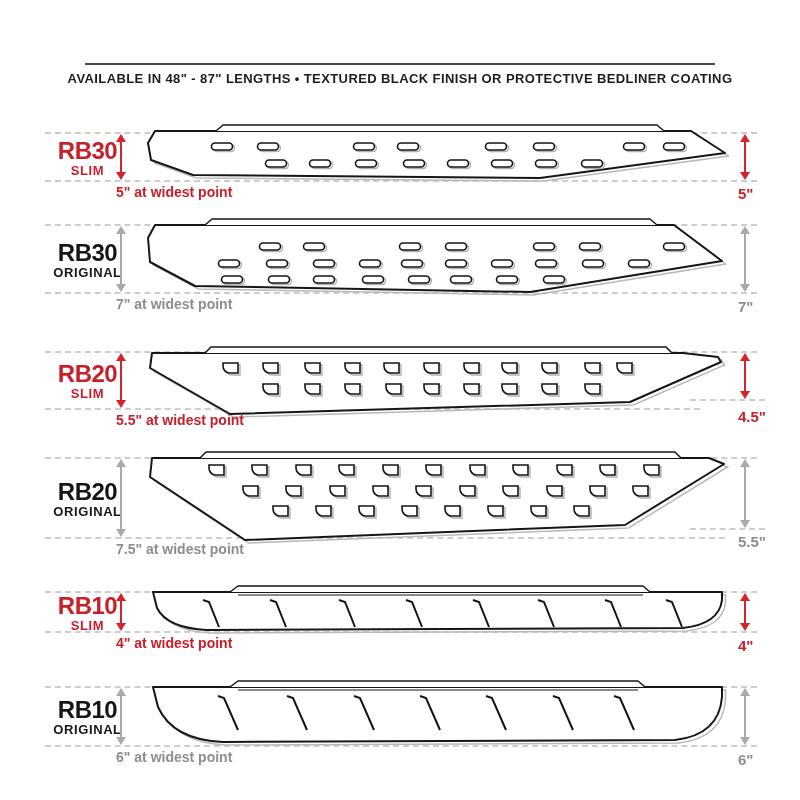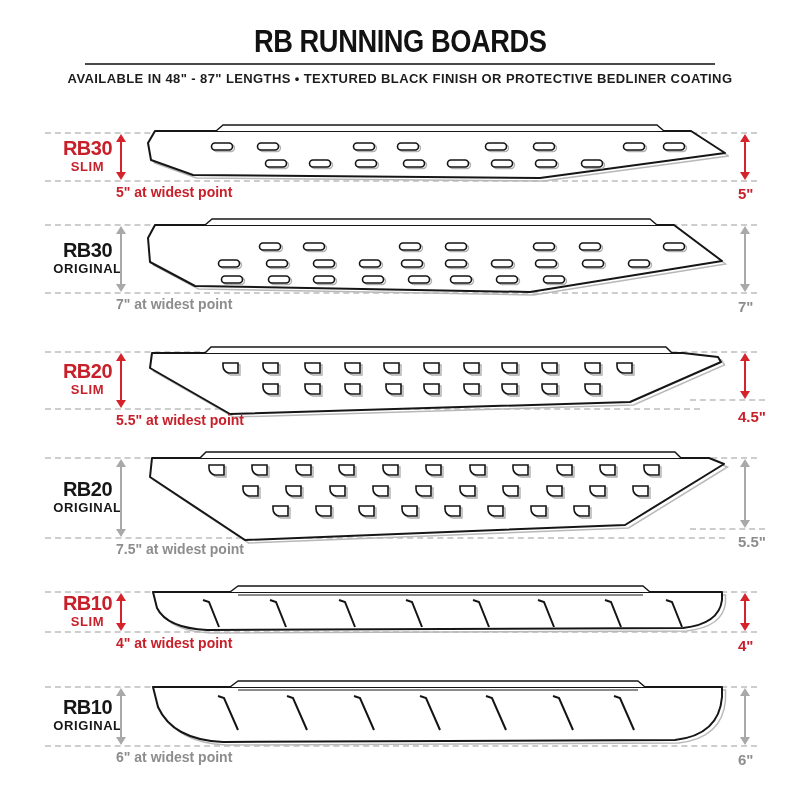--- a/index.html
+++ b/index.html
@@ -10,21 +10,21 @@
   .title{position:absolute;top:24px;left:0;width:800px;text-align:center;
          font-size:31px;font-weight:900;letter-spacing:-.5px;color:#121212;white-space:nowrap;}
   .title span{display:inline-block;transform:scaleX(.88);}
   .title-rule{position:absolute;top:63px;left:85px;width:630px;border-top:2px solid #4a4a4a;}
   .subtitle{position:absolute;top:71px;left:0;width:800px;text-align:center;
             font-size:13px;font-weight:700;letter-spacing:.4px;color:#1c1c1c;white-space:nowrap;}
 
   
   .dash{position:absolute;border-top:2px dashed #cdcdcd;height:0;}
   .label{position:absolute;left:35px;width:105px;text-align:center;line-height:1.05;}
-  .model{font-size:20px;font-weight:900;letter-spacing:-.5px;}
+  .model{font-size:24px;font-weight:900;letter-spacing:-.5px;}
   .variant{font-size:13px;font-weight:700;letter-spacing:.6px;margin-top:1px;}
   .caption{position:absolute;left:116px;font-size:14px;font-weight:700;white-space:nowrap;}
   .rval{position:absolute;left:738px;font-size:15px;font-weight:700;white-space:nowrap;}
 
   .row.red .model,.row.red .variant,.row.red .caption,.row.red .rval{color:#c8202a;}
   .row.red .arrow{color:#d5232c;}
   .row.gray .model,.row.gray .variant{color:#161616;}
   .row.gray .caption,.row.gray .rval{color:#8d8d8d;}
   .row.gray .arrow{color:#a9a9a9;}
 
@@ -59,21 +59,20 @@
   .r5 .aL,.r5 .aR{top:593px;height:38px}.r5 .label{top:593px}.r5 .caption{top:635px}.r5 .rval{top:637px}
 
   .r6 .d-top{top:686px;left:45px;width:712px}.r6 .d-bot{top:745px;left:45px;width:712px}
   .r6 .aL,.r6 .aR{top:688px;height:57px}.r6 .label{top:697px}.r6 .caption{top:749px}.r6 .rval{top:751px}
 </style>
 </head>
 <body>
 
 <div class="stage">
 
-  <div class="title"><span>RB RUNNING BOARDS</span></div>
   <div class="title-rule"></div>
   <div class="subtitle">AVAILABLE IN 48" - 87" LENGTHS   •   TEXTURED BLACK FINISH OR PROTECTIVE BEDLINER COATING</div>
 
   <section class="row red r1">
     <div class="dash d-top"></div>
     <div class="dash d-bot"></div>
     <div class="label">
       <div class="model">RB30</div>
       <div class="variant">SLIM</div>
     </div>

